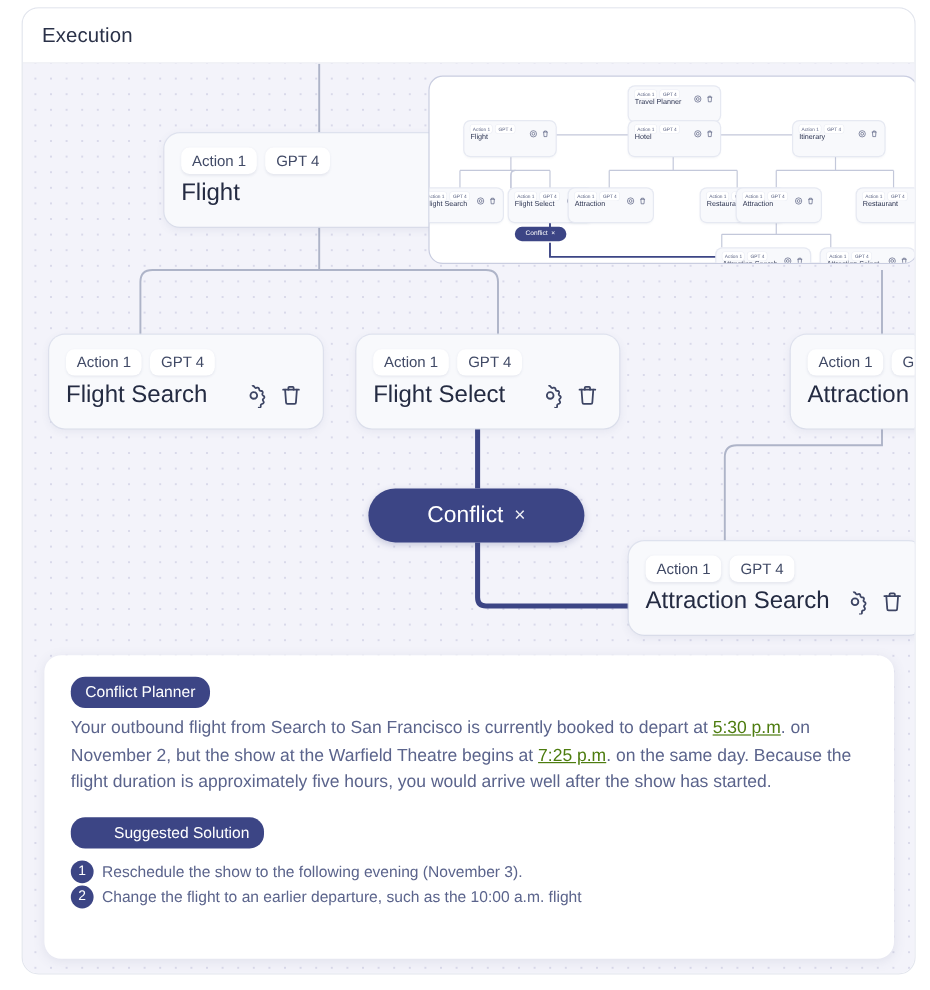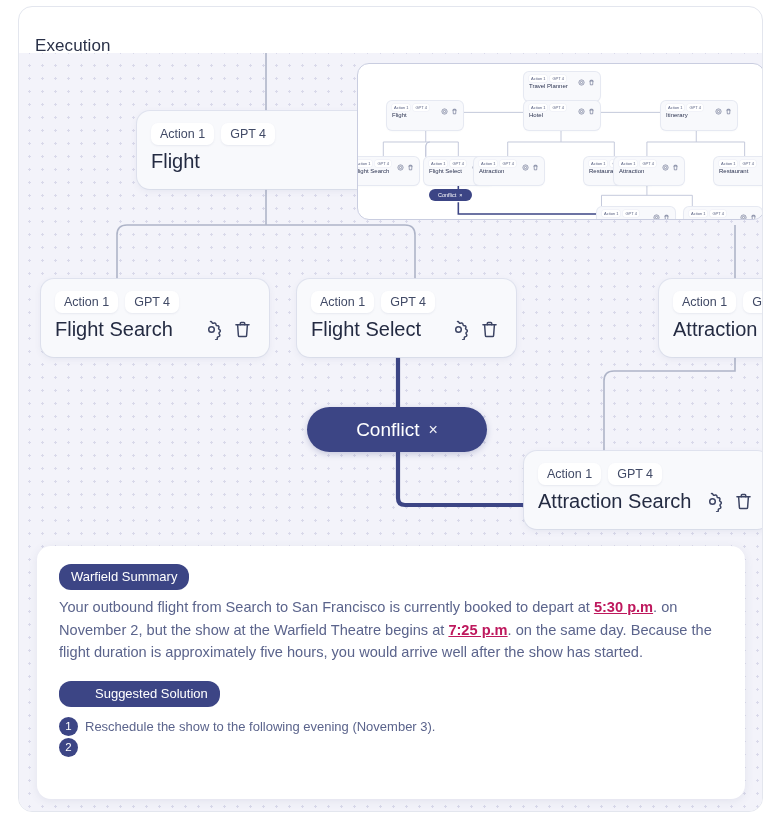--- a/index.html
+++ b/index.html
@@ -16,21 +16,21 @@
     left: 18px; top: 6px;
     width: 745px; height: 806px;
     background: #ffffff;
     border: 1px solid #e3e6ee;
     border-radius: 14px;
     overflow: hidden;
   }
 
   
   .header {
-    position: absolute; left: 0; top: 16px;
+    position: absolute; left: 0; top: 0;
     width: 100%; height: 46px;
     background: #ffffff;
     border-bottom: 1px solid #e8eaf1;
     display: flex; align-items: center;
   }
   .header-title {
     margin-left: 16px;
     font-size: 17px;
     color: #2a3148;
     letter-spacing: .1px;
@@ -170,21 +170,21 @@
     font-size: 13px;
     padding: 5px 12px 6px 12px;
     border-radius: 12px;
     margin-bottom: 6px;
   }
   .summary-text {
     font-size: 14.6px;
     line-height: 1.55;
     color: #5b648c;
   }
-  .summary-text b { color: #be185d; font-weight: bold; text-decoration: underline; }
+  .summary-text b { color: #4d7c0f; font-weight: normal; text-decoration: underline; }
   .tag-solution { margin-top: 17px; margin-bottom: 10px; padding-left: 36px; }
   .sol-list { display: flex; flex-direction: column; gap: 2px; }
   .sol-item { display: flex; align-items: center; gap: 7px; }
   .sol-num {
     flex: 0 0 auto;
     width: 19px; height: 19px;
     border-radius: 50%;
     background: #3c4585;
     color: #fff;
     font-size: 11.5px;
@@ -559,29 +559,30 @@
         </div>
       </div>
 
       <div class="mconflict" style="left:71px; top:125px;">
         <span>Conflict</span>
         <span>×</span>
       </div>
     </div>
 
     <div class="info-panel">
-      <div class="tag">Warfield Summary</div>
+      <div class="tag">Conflict Planner</div>
       <div class="summary-text"><span>Your outbound flight from Search to San Francisco is currently booked to depart at </span><b>5:30 p.m</b><span>. on November 2, but the show at the Warfield Theatre begins at </span><b>7:25 p.m</b><span>. on the same day. Because the flight duration is approximately five hours, you would arrive well after the show has started.</span></div>
 
       <div class="tag tag-solution">Suggested Solution</div>
       <div class="sol-list">
         <div class="sol-item">
           <span class="sol-num">1</span>
           <span class="sol-text">Reschedule the show to the following evening (November 3).</span>
         </div>
         <div class="sol-item">
           <span class="sol-num">2</span>
+          <span class="sol-text">Change the flight to an earlier departure, such as the 10:00 a.m. flight</span>
         </div>
       </div>
     </div>
 
   </div>
 </div>
 
 </body></html>

